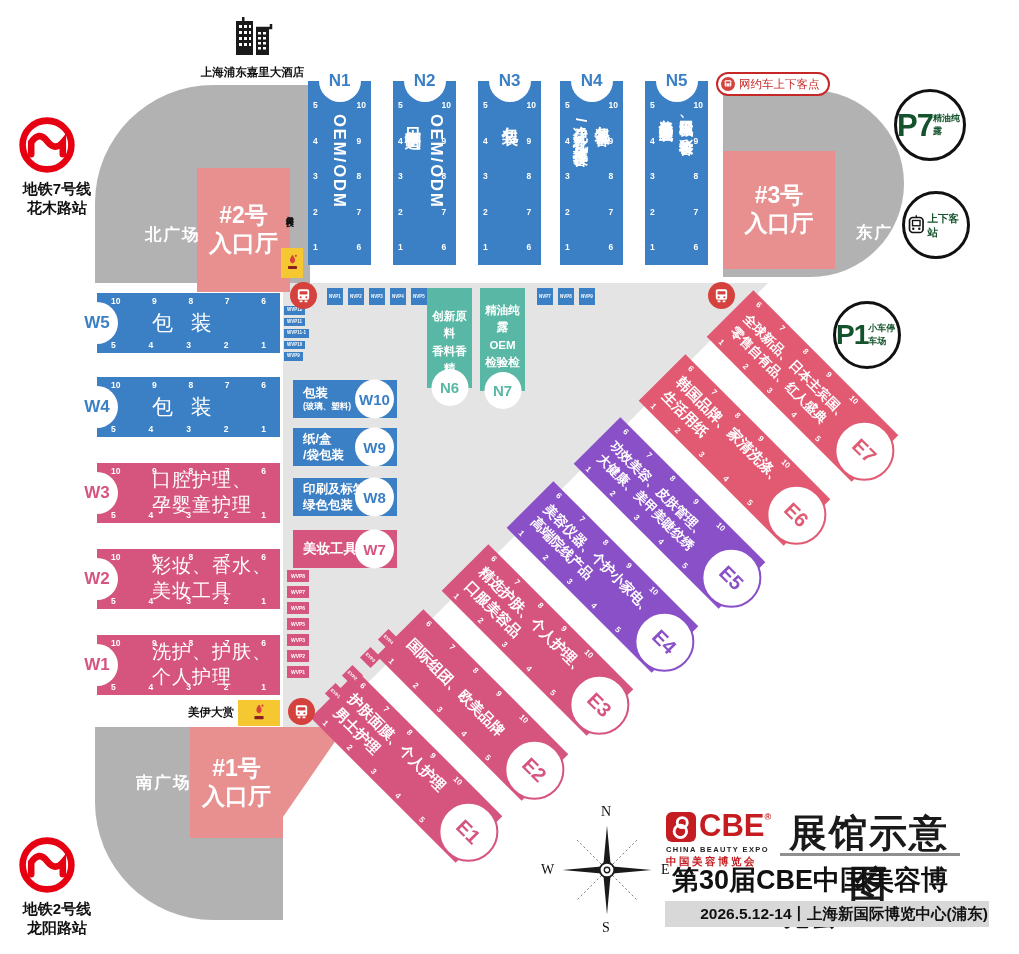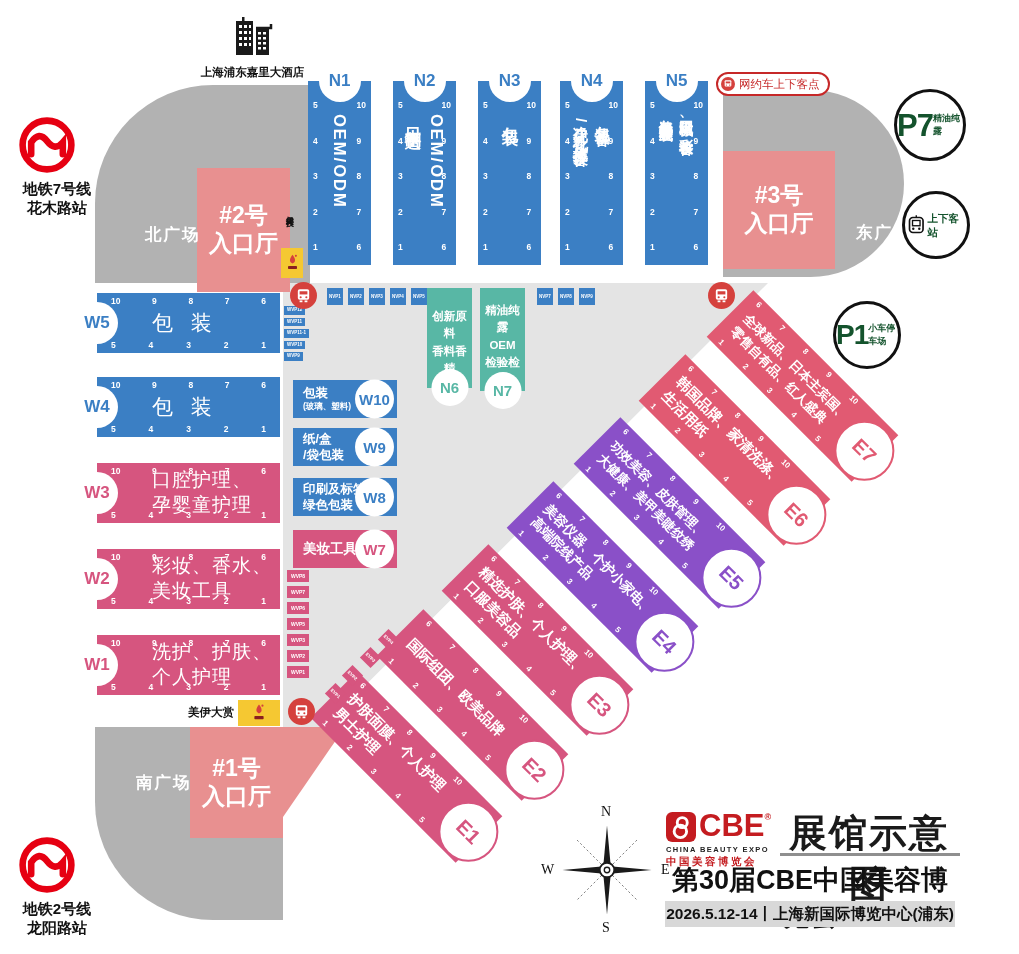--- a/index.html
+++ b/index.html
@@ -104,21 +104,21 @@
   #logo-cbe-text{font-size:31px;font-weight:900;color:#c41c20;line-height:0.9;letter-spacing:0;}
   #logo-reg{font-size:9px;font-weight:700;color:#c41c20;vertical-align:top;}
   #logo-sub-en{position:absolute;left:6px;top:41px;font-size:7.5px;font-weight:700;color:#222;letter-spacing:1.4px;}
   #logo-sub-cn{position:absolute;left:6px;top:51px;font-size:10.5px;font-weight:800;color:#c41c20;letter-spacing:2.5px;}
   #map-title{position:absolute;left:118px;top:4px;width:182px;text-align:center;font-size:38px;
       font-weight:900;color:#1a1a1a;letter-spacing:2px;}
   #title-divider{position:absolute;left:120px;top:49px;width:180px;height:3px;background:#8f8f8f;}
   #expo-title{position:absolute;left:0;top:58px;width:300px;text-align:center;font-size:27px;
       font-weight:800;color:#111;}
   #date-venue{position:absolute;left:5px;top:97px;width:290px;height:26px;background:#d8d8d8;
-      display:flex;align-items:center;justify-content:center;font-size:15.5px;font-weight:700;color:#111;}
+      display:flex;align-items:center;justify-content:center;font-size:15.5px;font-weight:700;color:#111;padding-left:34px;}
 </style>
 </head>
 <body>
 
 <div id="canvas">
 
   <div id="plaza-north" class="plaza"></div>
   <div id="plaza-east" class="plaza"></div>
   <div id="plaza-south" class="plaza"></div>
 

